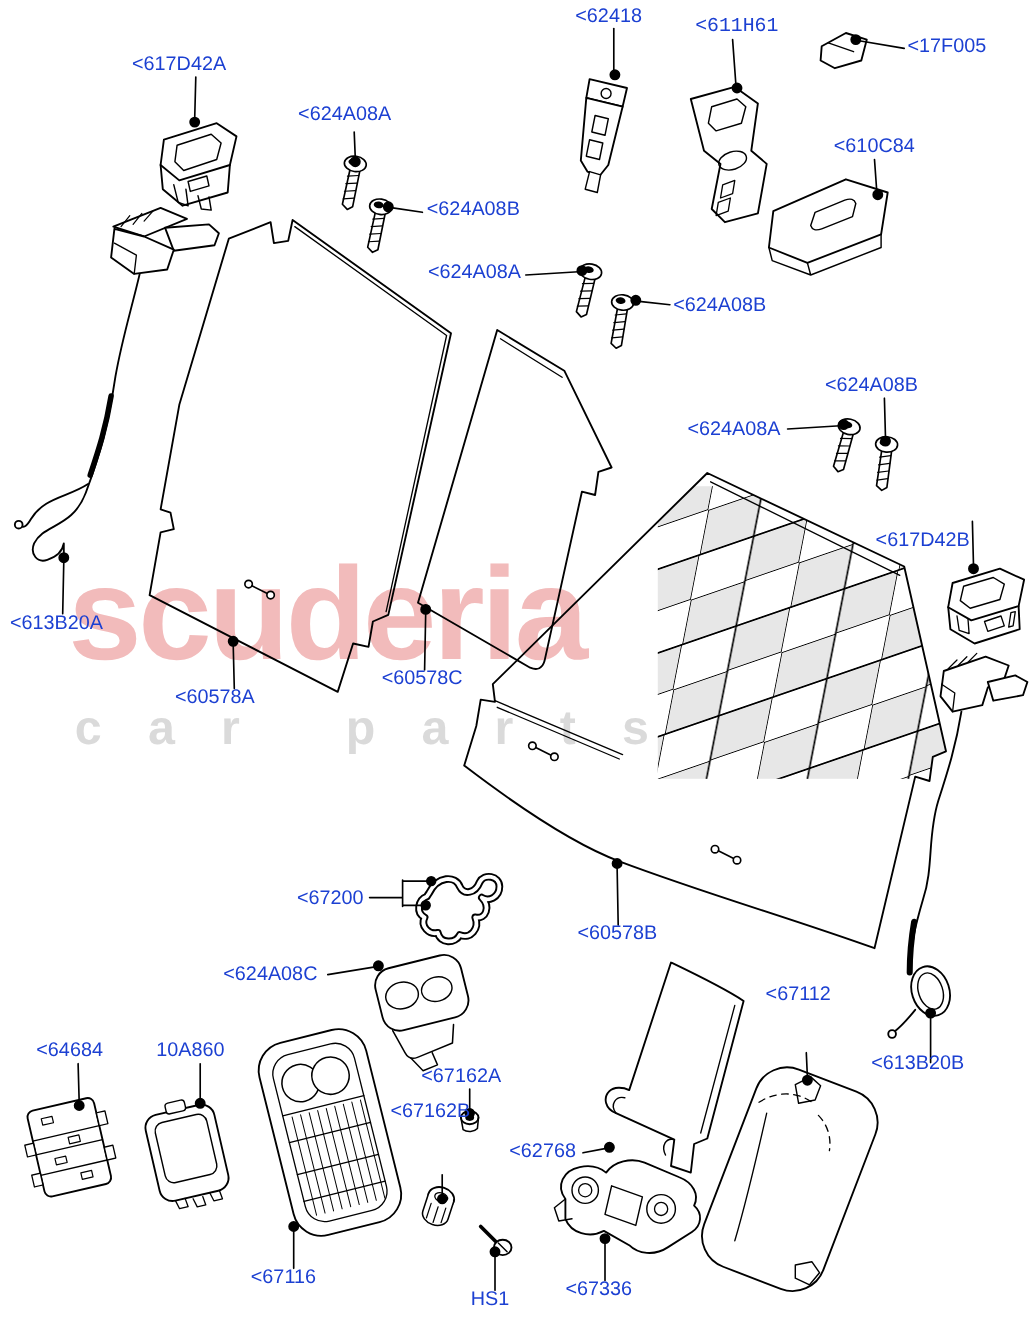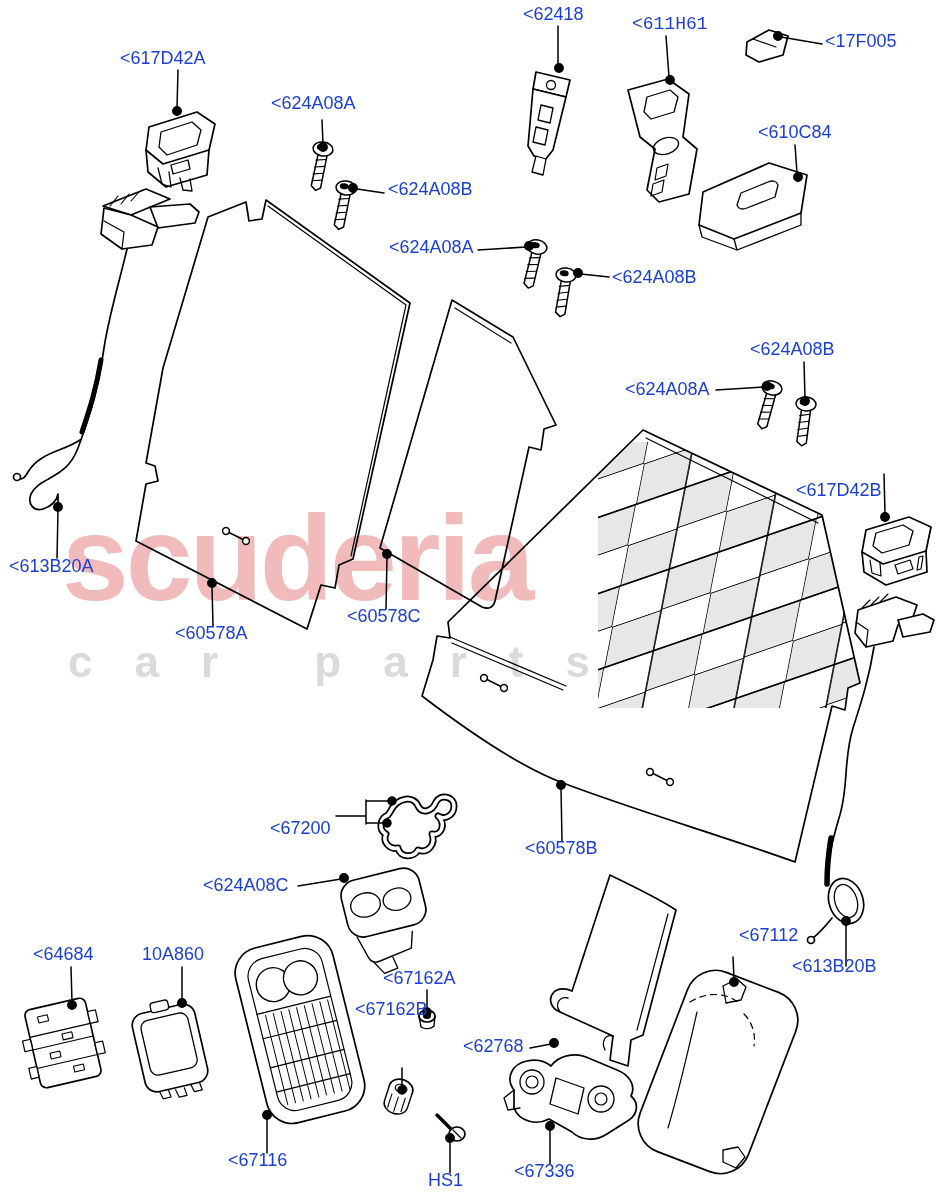--- a/index.html
+++ b/index.html
@@ -298,29 +298,29 @@
   <div class="lbl" style="left:825px;top:32px;">&lt;17F005</div>
   <div class="lbl" style="left:758px;top:123px;">&lt;610C84</div>
   <div class="lbl" style="left:271px;top:94px;">&lt;624A08A</div>
   <div class="lbl" style="left:388px;top:180px;">&lt;624A08B</div>
   <div class="lbl" style="left:389px;top:238px;">&lt;624A08A</div>
   <div class="lbl" style="left:612px;top:268px;">&lt;624A08B</div>
   <div class="lbl" style="left:750px;top:340px;">&lt;624A08B</div>
   <div class="lbl" style="left:625px;top:380px;">&lt;624A08A</div>
   <div class="lbl" style="left:796px;top:452px;margin-top:29px;">&lt;617D42B</div>
   <div class="lbl" style="left:9px;top:557px;">&lt;613B20A</div>
-  <div class="lbl" style="left:175px;top:624px;text-align:right;">&lt;60578A</div>
+  <div class="lbl" style="left:159px;top:624px;text-align:right;">&lt;60578A</div>
   <div class="lbl" style="left:347px;top:607px;">&lt;60578C</div>
   <div class="lbl" style="left:525px;top:839px;">&lt;60578B</div>
-  <div class="lbl" style="left:270px;top:807px;margin-top:12px;">&lt;67200</div>
+  <div class="lbl" style="left:270px;top:807px;">&lt;67200</div>
   <div class="lbl" style="left:203px;top:876px;text-align:center;">&lt;624A08C</div>
   <div class="lbl" style="left:33px;top:945px;">&lt;64684</div>
   <div class="lbl" style="left:142px;top:945px;">10A860</div>
   <div class="lbl" style="left:228px;top:1151px;">&lt;67116</div>
   <div class="lbl" style="left:383px;top:969px;">&lt;67162A</div>
   <div class="lbl" style="left:355px;top:1000px;">&lt;67162B</div>
   <div class="lbl" style="left:463px;top:1037px;">&lt;62768</div>
   <div class="lbl" style="left:428px;top:1171px;">HS1</div>
   <div class="lbl" style="left:514px;top:1162px;">&lt;67336</div>
-  <div class="lbl" style="left:696px;top:926px;margin-left:43px;">&lt;67112</div>
+  <div class="lbl" style="left:696px;top:894px;">&lt;67112</div>
   <div class="lbl" style="left:792px;top:957px;">&lt;613B20B</div>
 
 </div>
 
 </body></html>

